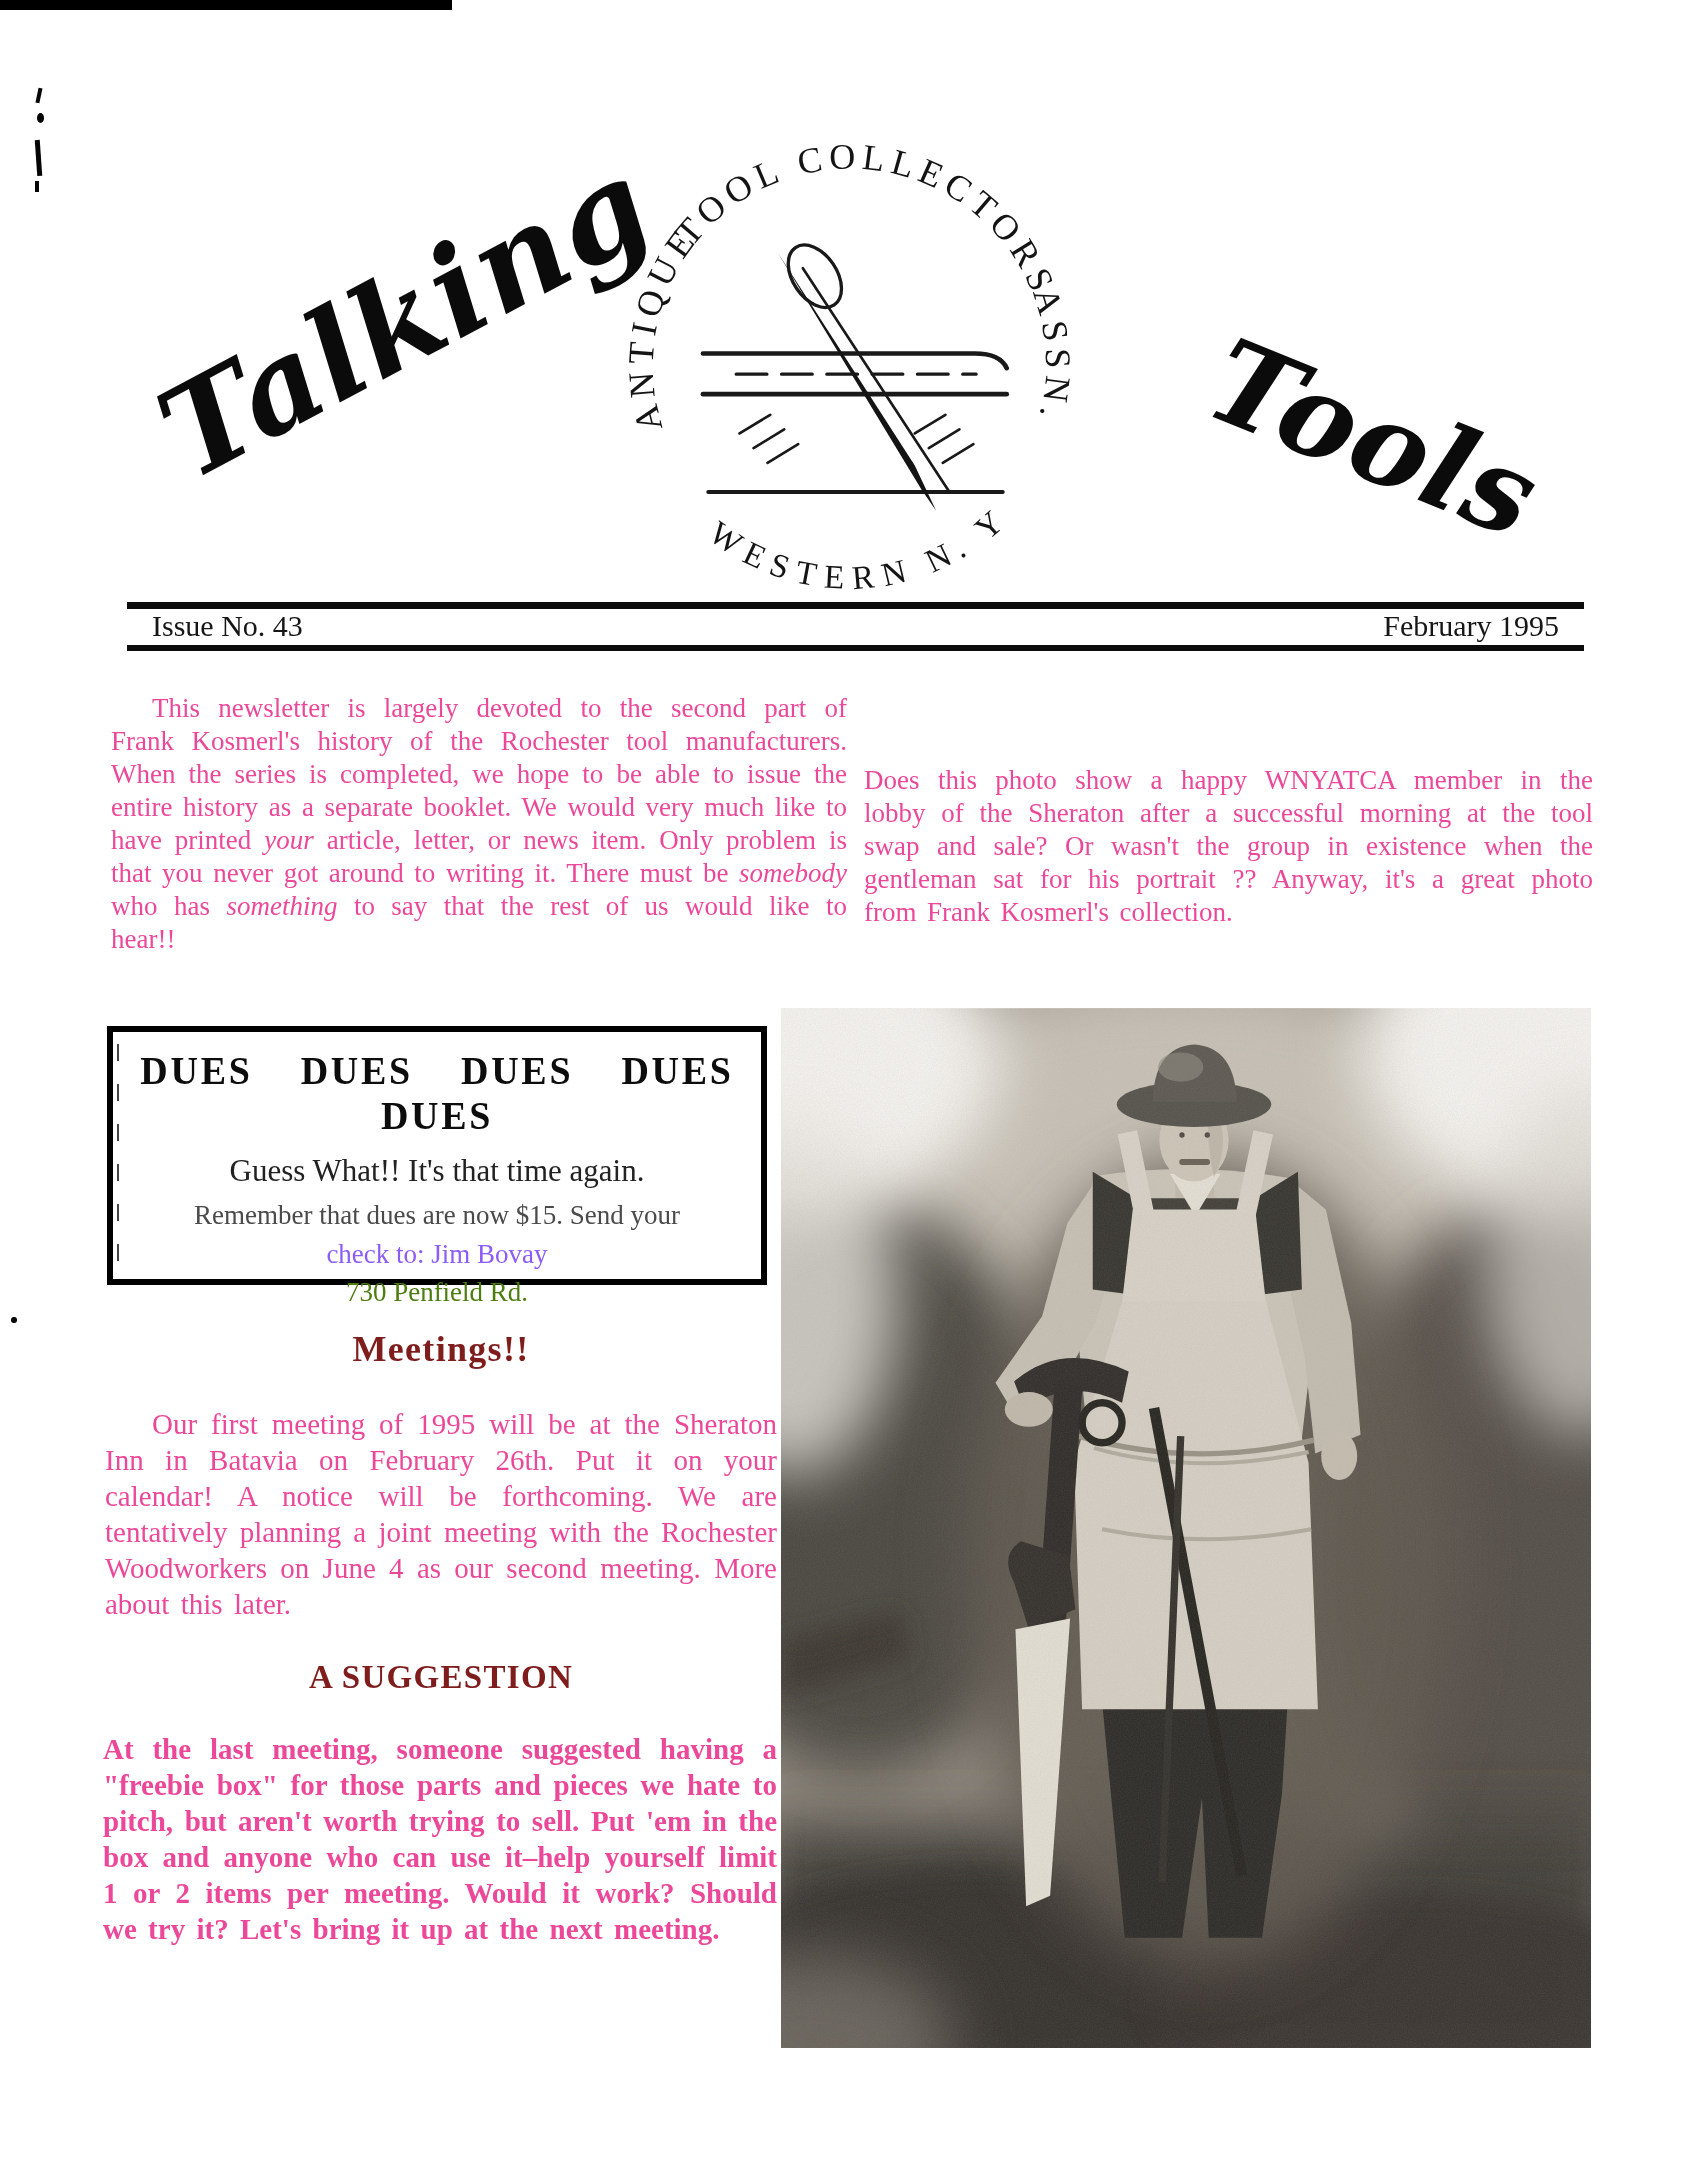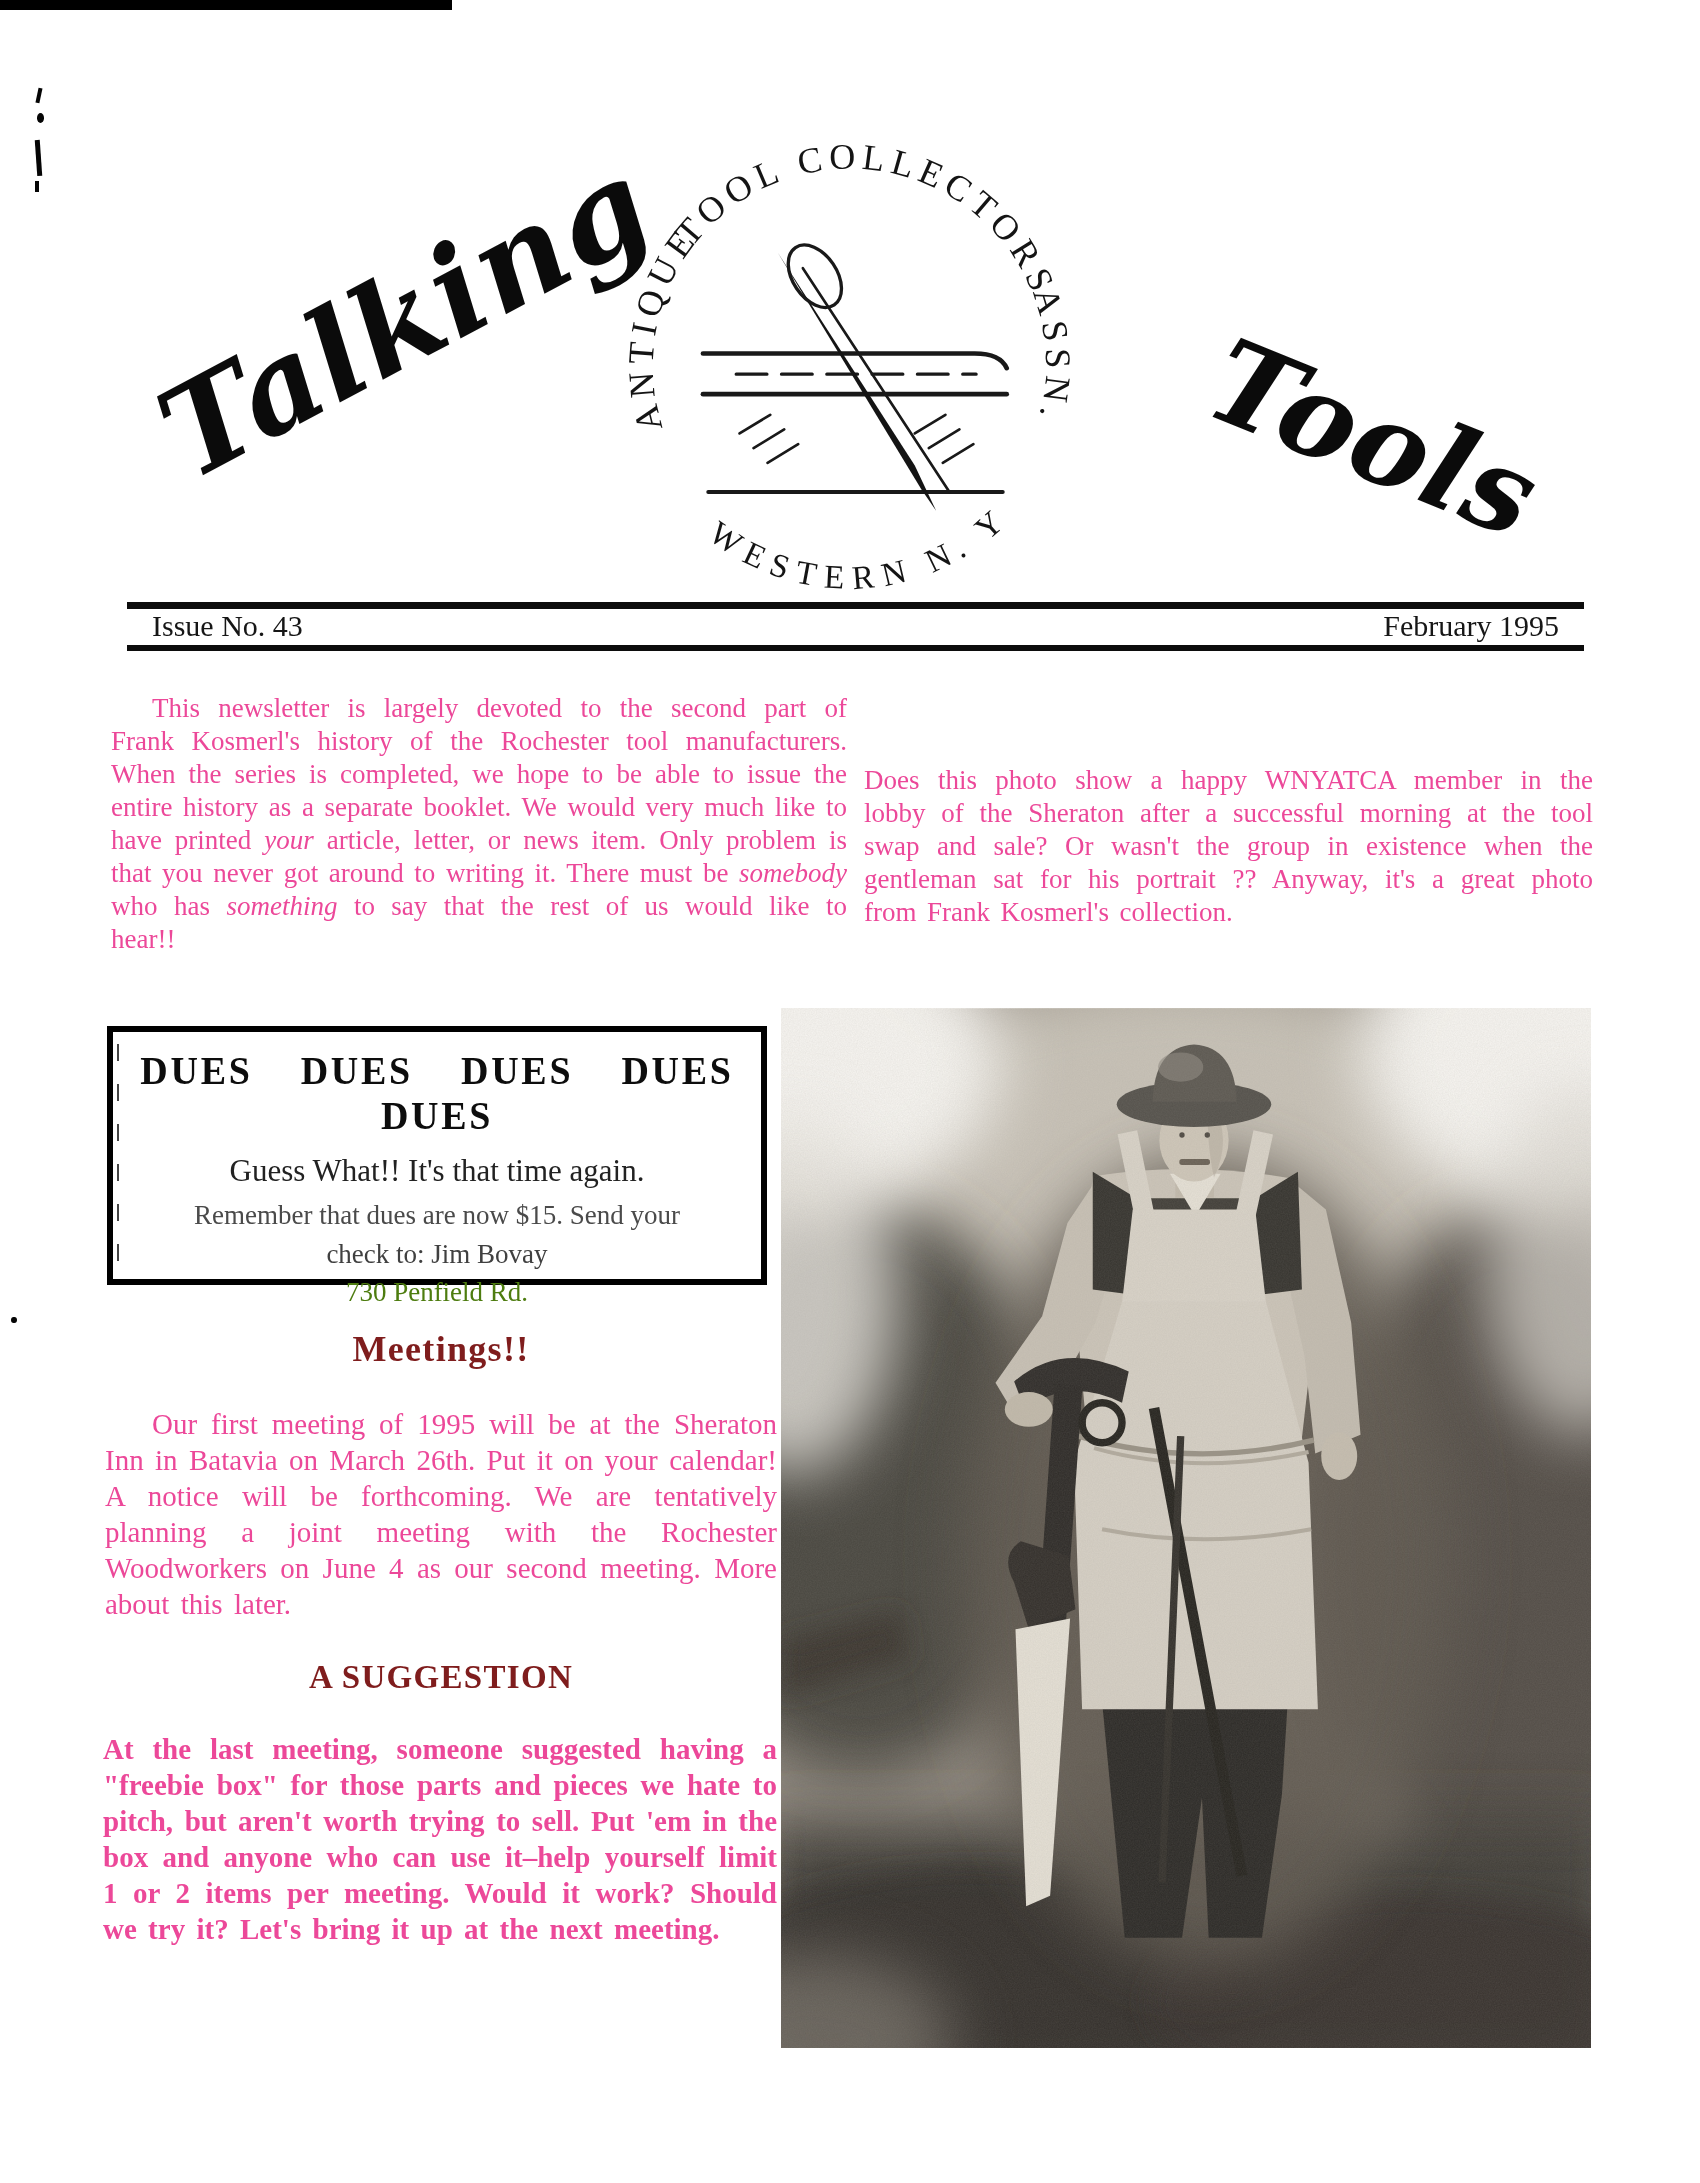--- a/index.html
+++ b/index.html
@@ -47,21 +47,21 @@
     border:6px solid #000000;box-sizing:border-box;text-align:center;
     background:#fff;
   }
   #dues-box:before{ 
     content:"";position:absolute;left:4px;top:12px;bottom:12px;width:2px;
     background:repeating-linear-gradient(#444 0 17.3px,transparent 17.3px 40px);
   }
   #dues-heading{margin-top:17.3px;font-size:38px;font-weight:800;letter-spacing:2.7px;word-spacing:36px;color:#0d0d0d;transform:scaleY(1.04);}
   .dues-line1{margin-top:16px;font-size:31px;color:#222;}
   .dues-line2{margin-top:10.7px;font-size:27px;color:#4a4a4a;}
-  .dues-line3{margin-top:8px;font-size:27px;color:#404040;}
+  .dues-line3{margin-top:8px;font-size:27px;color:#8b5cf6;}
   .dues-line4{margin-top:6.7px;font-size:27px;color:#4d7c0f;}
   .dues-line5{margin-top:6.7px;font-size:27px;color:#3d3d3d;}
 
   .col-heading{
     position:absolute;left:105px;width:672px;text-align:center;
     font-weight:800;color:#7f1d1d;
   }
   #meetings-heading{top:1328px;font-size:36px;letter-spacing:1.3px;}
   #meetings-body{left:105px;top:1377px;width:672px;font-size:29px;line-height:36px;text-indent:47px;}
   #suggestion-heading{top:1659px;font-size:33px;letter-spacing:1.3px;}
@@ -132,21 +132,21 @@
 
   <div id="dues-box">
     <div id="dues-heading">DUES DUES DUES DUES DUES</div>
     <div class="dues-line1">Guess What!! It's that time again.</div>
     <div class="dues-line2">Remember that dues are now $15. Send your</div>
     <div class="dues-line3">check to: Jim Bovay</div>
     <div class="dues-line4">730 Penfield Rd.</div>
   </div>
 
   <div id="meetings-heading" class="col-heading">Meetings!!</div>
-  <p id="meetings-body" class="body-text">Our first meeting of 1995 will be at the Sheraton Inn in Batavia on March 26th. Put it on your calendar!  A notice will be forthcoming. We are tentatively planning a joint meeting with the Rochester Woodworkers on June 4 as our second meeting. More about this later.</p>
+  <p id="meetings-body" class="body-text">Our first meeting of 1995 will be at the Sheraton Inn in Batavia on February 26th. Put it on your calendar!  A notice will be forthcoming. We are tentatively planning a joint meeting with the Rochester Woodworkers on June 4 as our second meeting. More about this later.</p>
 
   <div id="suggestion-heading" class="col-heading">A SUGGESTION</div>
   <p id="suggestion-body" class="body-text">At the last meeting, someone suggested having a "freebie box" for those parts and pieces we hate to pitch, but aren't worth trying to sell. Put 'em in the box and anyone who can use it–help yourself limit 1 or 2 items per meeting. Would it work? Should we try it? Let's bring it up at the next meeting.</p>
 
   <svg id="photo" viewBox="0 0 1216 1560" aria-hidden="true">
     <defs>
       <filter id="soft" x="-60%" y="-60%" width="220%" height="220%">
           <feGaussianBlur stdDeviation="46"></feGaussianBlur>
         </filter>
       <filter id="soft2" x="-60%" y="-60%" width="220%" height="220%">

